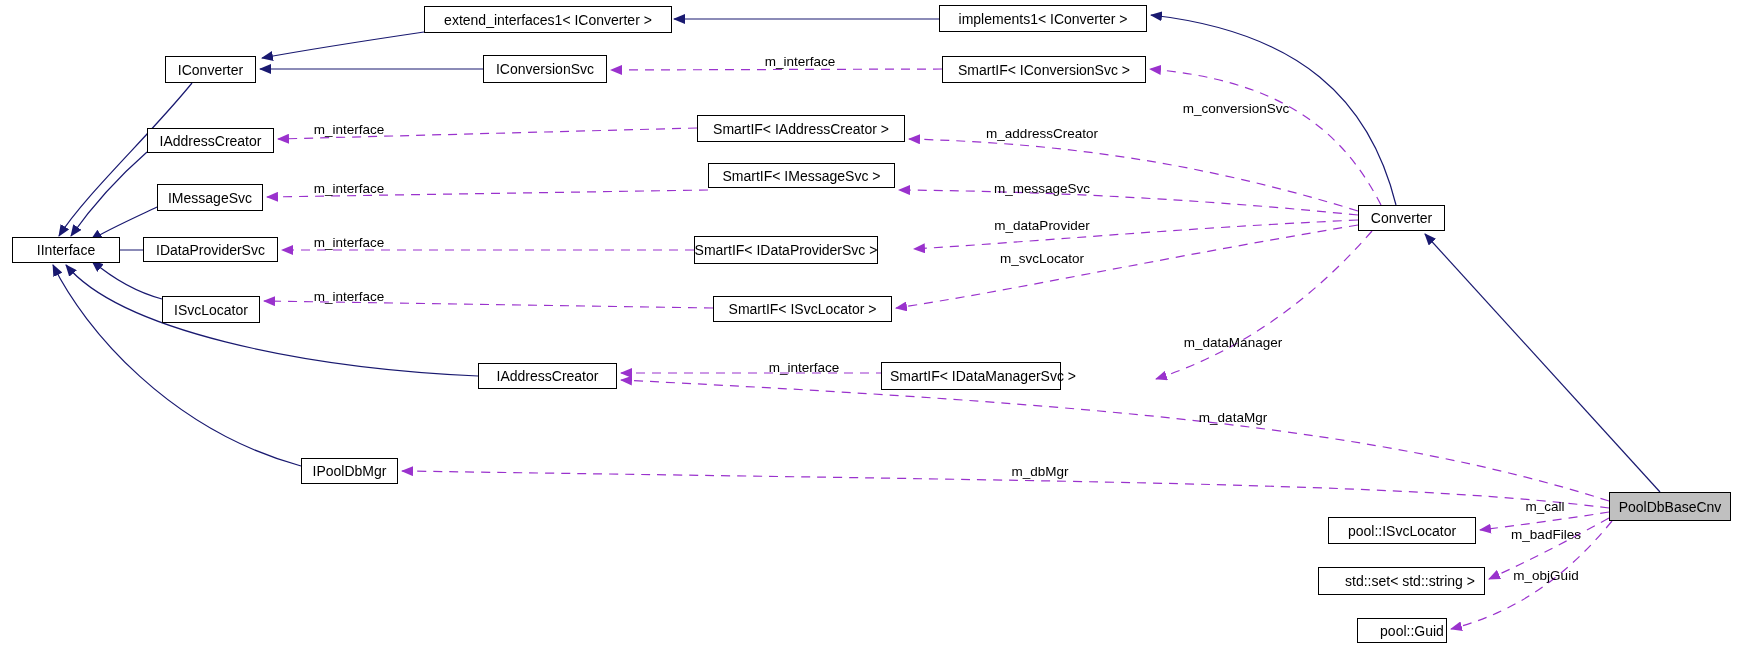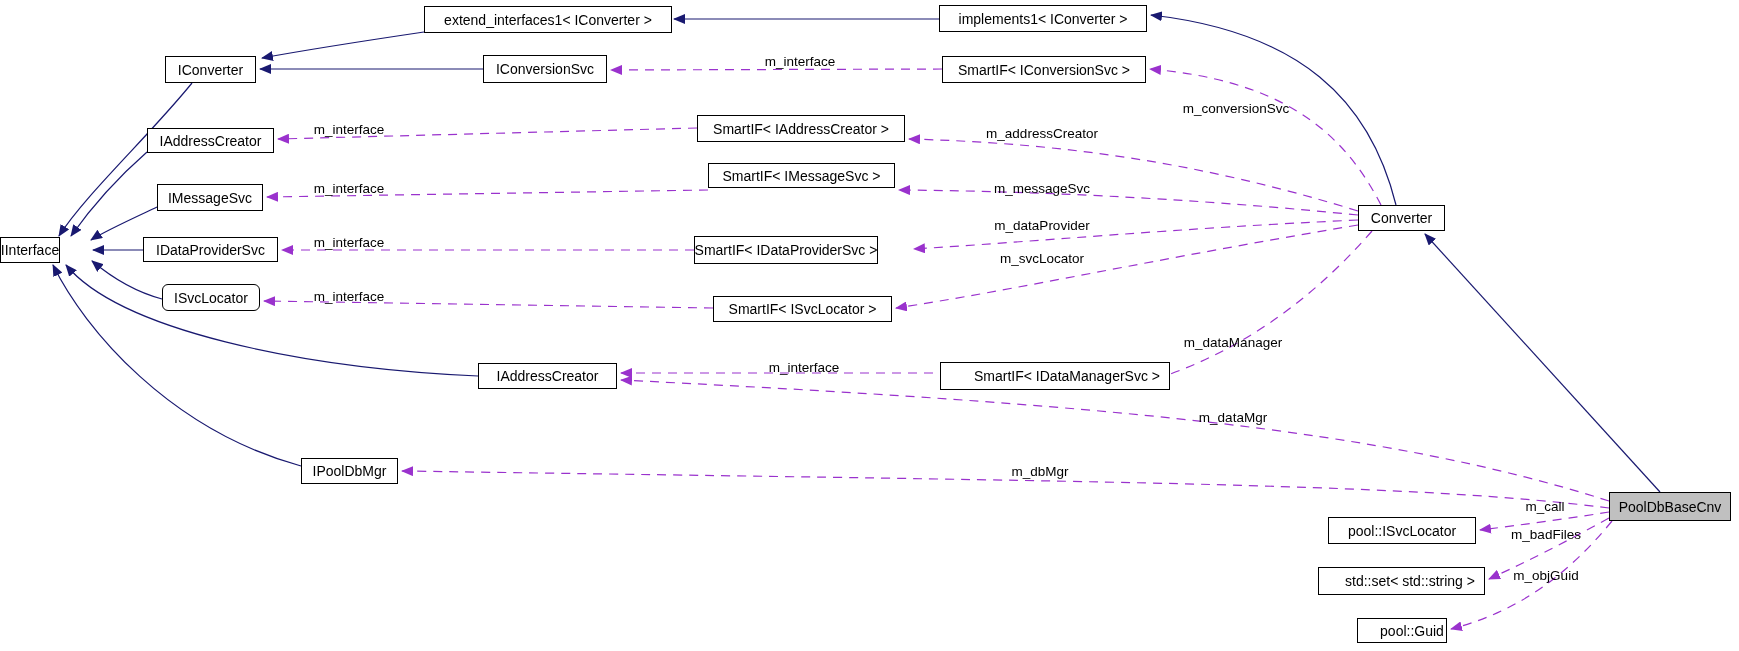--- a/index.html
+++ b/index.html
@@ -124,27 +124,27 @@
       <div class="edge-label" style="left: 1546px; top: 575px;">m_objGuid</div>
       <div class="node" style="left: 424px; top: 6px; width: 248px; height: 27px;">extend_interfaces1&lt; IConverter &gt;</div>
       <div class="node" style="left: 939px; top: 5px; width: 208px; height: 27px;">implements1&lt; IConverter &gt;</div>
       <div class="node" style="left: 165px; top: 56px; width: 91px; height: 27px;">IConverter</div>
       <div class="node" style="left: 483px; top: 55px; width: 124px; height: 28px;">IConversionSvc</div>
       <div class="node" style="left: 942px; top: 56px; width: 204px; height: 27px;">SmartIF&lt; IConversionSvc &gt;</div>
       <div class="node" style="left: 147px; top: 128px; width: 127px; height: 25px;">IAddressCreator</div>
       <div class="node" style="left: 697px; top: 115px; width: 208px; height: 27px;">SmartIF&lt; IAddressCreator &gt;</div>
       <div class="node" style="left: 157px; top: 184px; width: 106px; height: 27px;">IMessageSvc</div>
       <div class="node" style="left: 708px; top: 163px; width: 187px; height: 25px;">SmartIF&lt; IMessageSvc &gt;</div>
-      <div class="node" style="left: 0; top: 237px; width: 60px; height: 26px;">IInterface</div>
+      <div class="node" style="left: 12px; top: 237px; width: 108px; height: 26px;">IInterface</div>
       <div class="node" style="left: 143px; top: 237px; width: 135px; height: 25px;">IDataProviderSvc</div>
       <div class="node" style="left: 694px; top: 236px; width: 184px; height: 28px;">SmartIF&lt; IDataProviderSvc &gt;</div>
-      <div class="node" style="left: 162px; top: 284px; width: 98px; height: 27px; border-radius: 6px;">ISvcLocator</div>
+      <div class="node" style="left: 162px; top: 296px; width: 98px; height: 27px;">ISvcLocator</div>
       <div class="node" style="left: 713px; top: 296px; width: 179px; height: 26px;">SmartIF&lt; ISvcLocator &gt;</div>
       <div class="node" style="left: 478px; top: 363px; width: 139px; height: 26px;">IAddressCreator</div>
-      <div class="node" style="left: 940px; top: 362px; width: 230px; height: 28px; padding-left: 24px;">SmartIF&lt; IDataManagerSvc &gt;</div>
+      <div class="node" style="left: 881px; top: 362px; width: 180px; height: 28px; padding-left: 24px;">SmartIF&lt; IDataManagerSvc &gt;</div>
       <div class="node" style="left: 301px; top: 458px; width: 97px; height: 26px;">IPoolDbMgr</div>
       <div class="node" style="left: 1358px; top: 205px; width: 87px; height: 26px;">Converter</div>
       <div class="node current" style="left: 1609px; top: 492px; width: 122px; height: 29px;">PoolDbBaseCnv</div>
       <div class="node" style="left: 1328px; top: 517px; width: 148px; height: 27px;">pool::ISvcLocator</div>
       <div class="node" style="left: 1318px; top: 567px; width: 167px; height: 28px; padding-left: 17px;">std::set&lt; std::string &gt;</div>
       <div class="node" style="left: 1357px; top: 618px; width: 90px; height: 25px; padding-left: 20px;">pool::Guid</div>
     </div>
 </div>
 
 </body></html>

